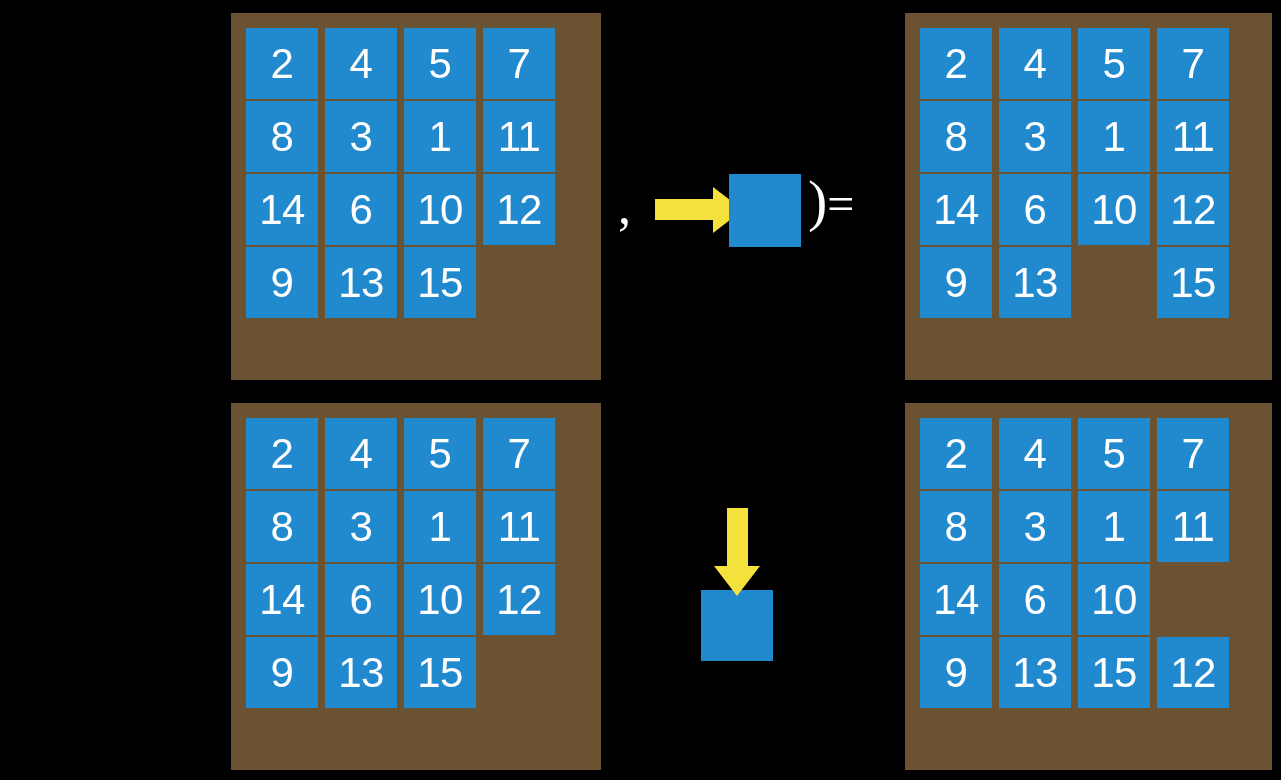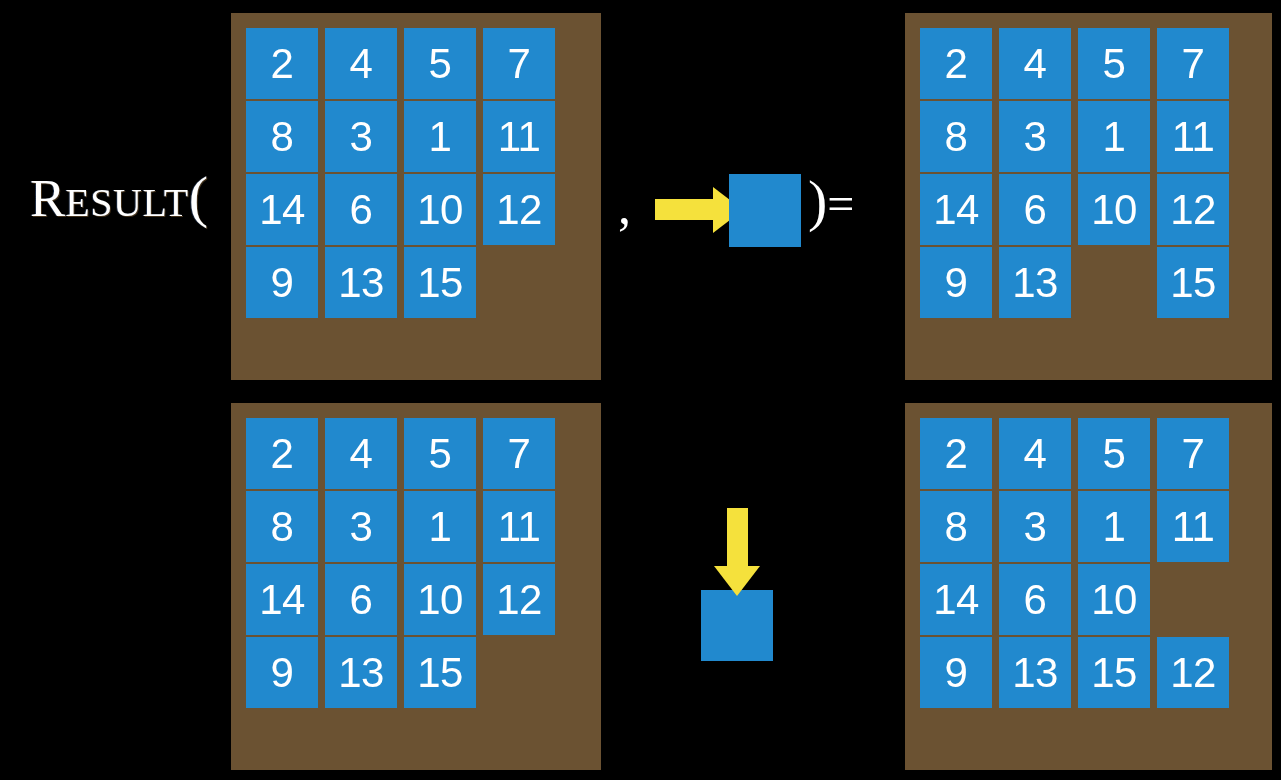--- a/index.html
+++ b/index.html
@@ -183,23 +183,20 @@
   .row-2 .op-tile { left: 11px; top: 90px; width: 72px; height: 71px; }
   .row-2 .arrow-down { left: 24px; top: 8px; width: 46px; height: 92px; }
 </style>
 </head>
 <body>
 
 <div class="stage">
 
   <div class="eq-row row-1">
 
-    <div class="result-label">
-      <span class="cap-first">R</span><span class="smallcaps">ESULT</span><span class="paren">(</span>
-    </div>
 
     <div class="board left">
       <div class="board-grid">
           <div class="cell filled" style="left: 15px; top: 15px; width: 72px; height: 71px;">2</div>
           <div class="cell filled" style="left: 94px; top: 15px; width: 72px; height: 71px;">4</div>
           <div class="cell filled" style="left: 173px; top: 15px; width: 72px; height: 71px;">5</div>
           <div class="cell filled" style="left: 252px; top: 15px; width: 72px; height: 71px;">7</div>
           <div class="cell filled" style="left: 15px; top: 88px; width: 72px; height: 71px;">8</div>
           <div class="cell filled" style="left: 94px; top: 88px; width: 72px; height: 71px;">3</div>
           <div class="cell filled" style="left: 173px; top: 88px; width: 72px; height: 71px;">1</div>

